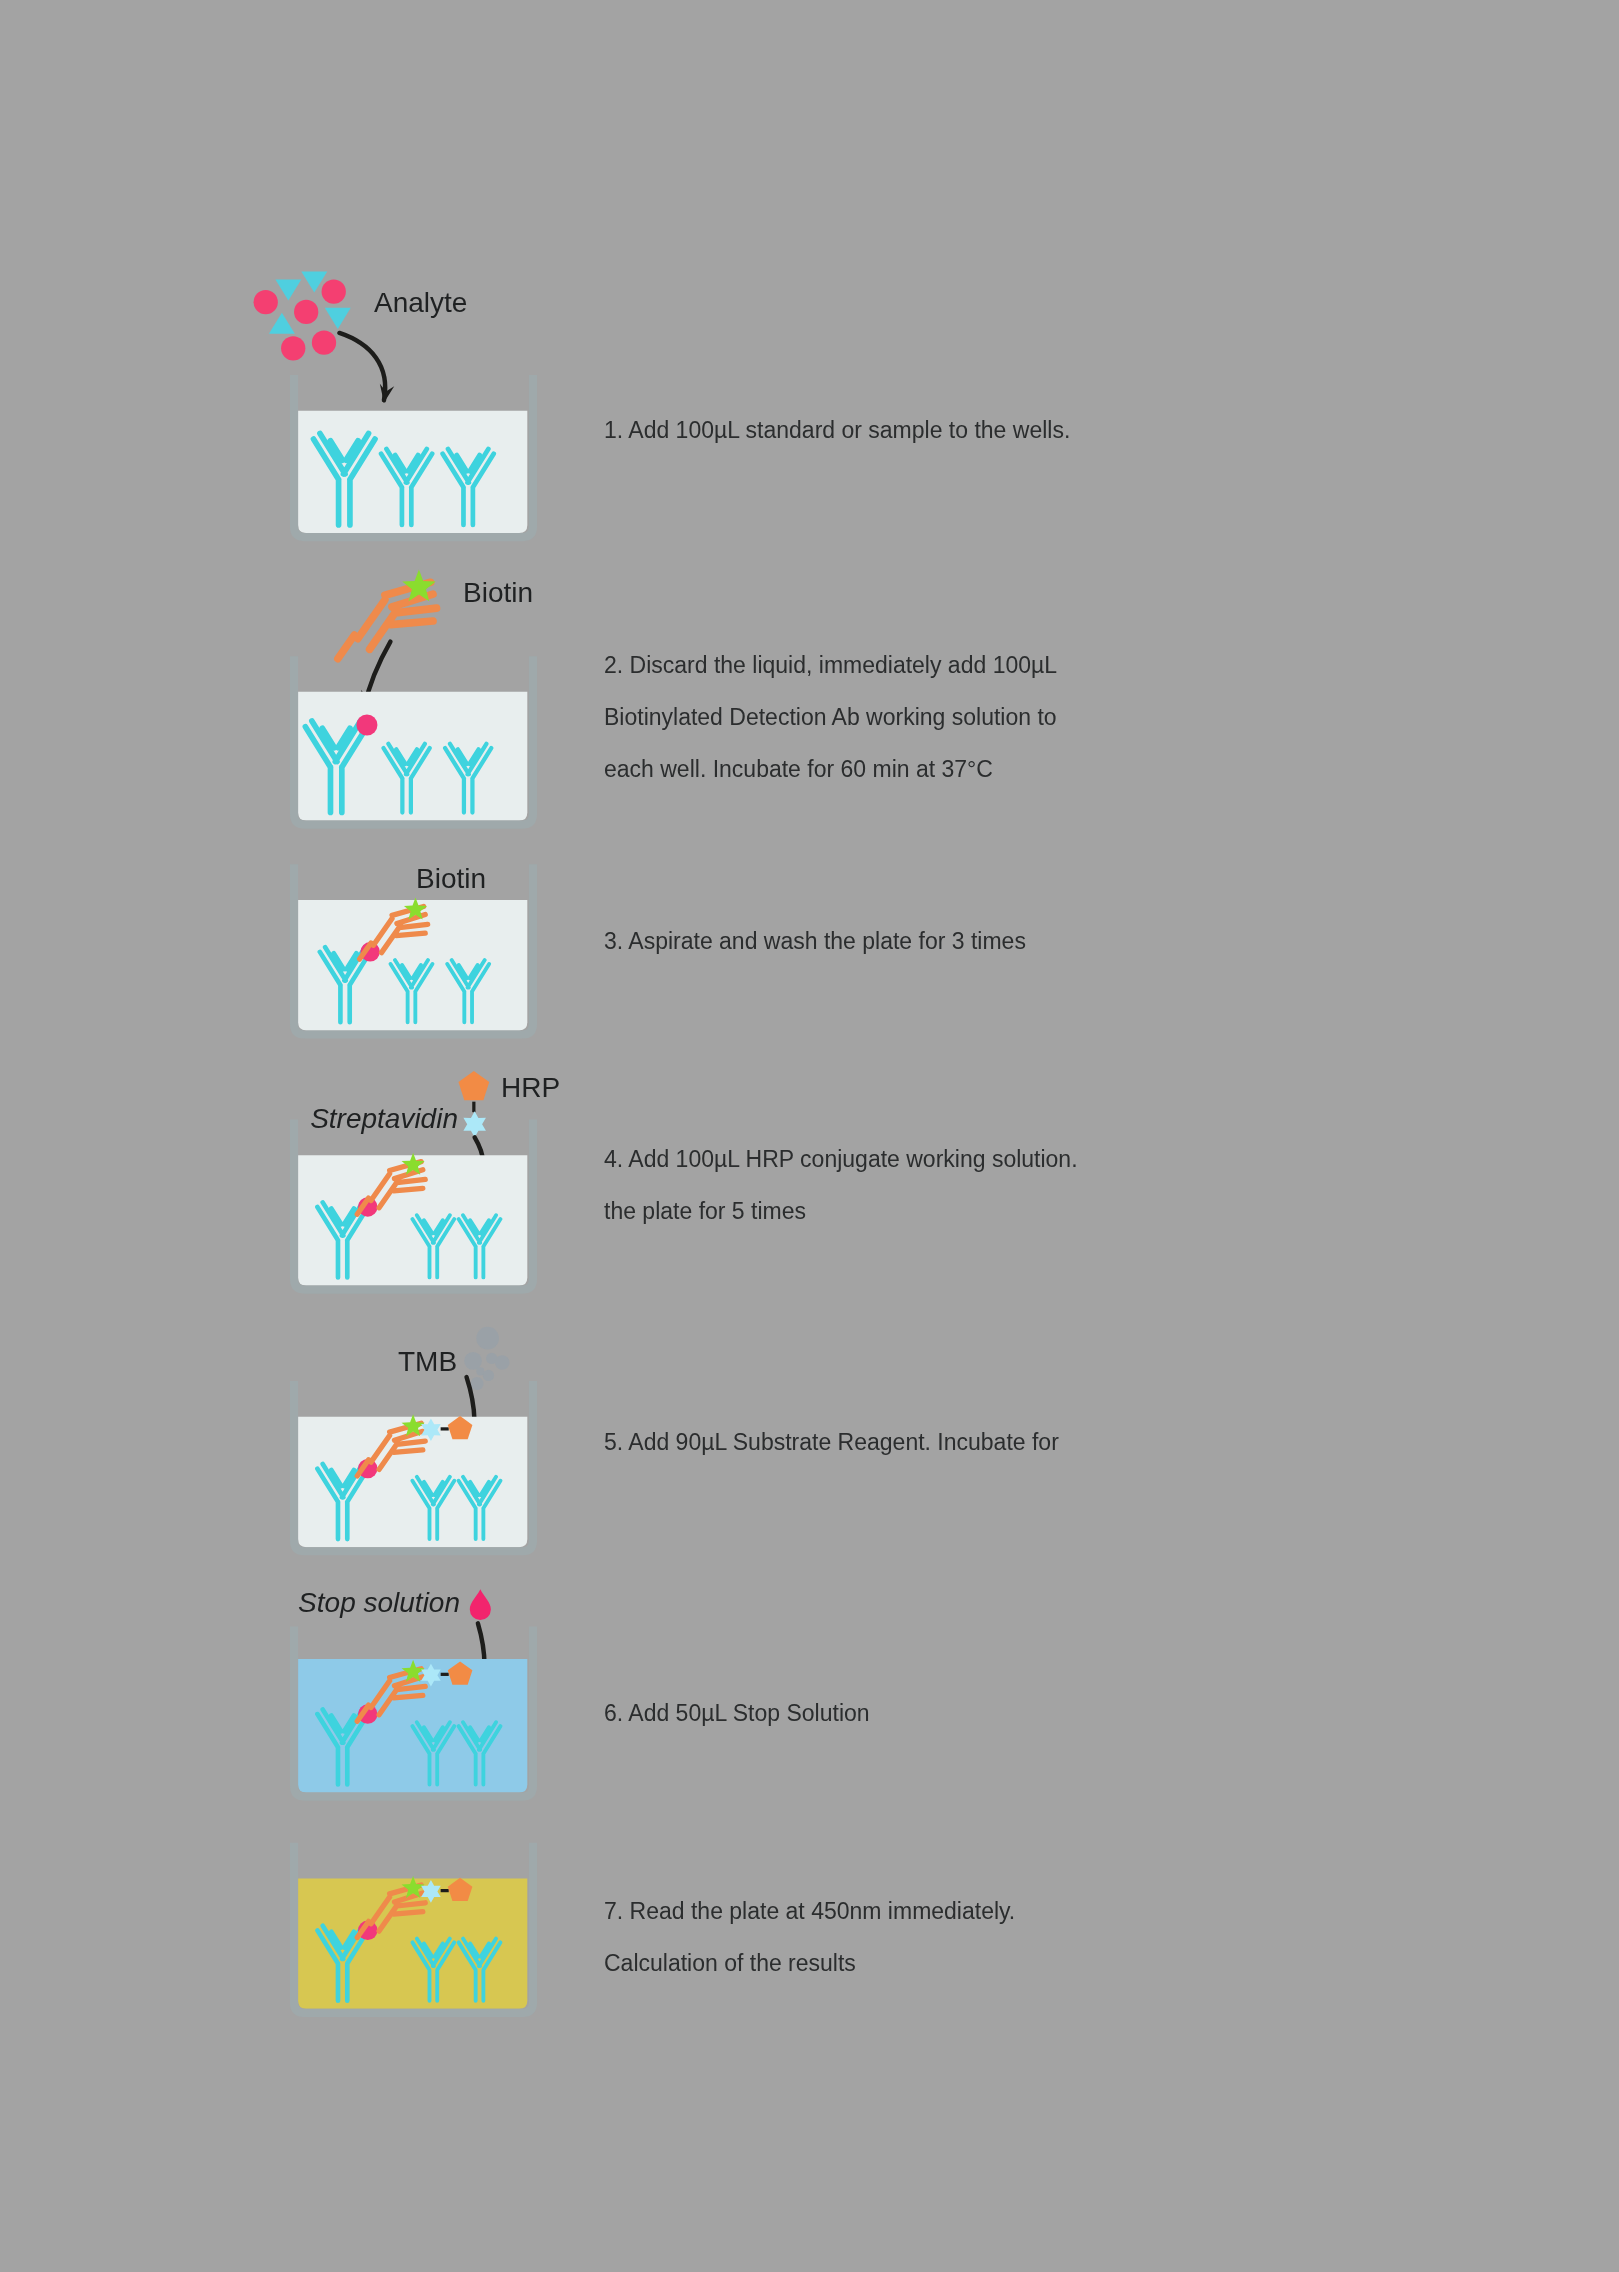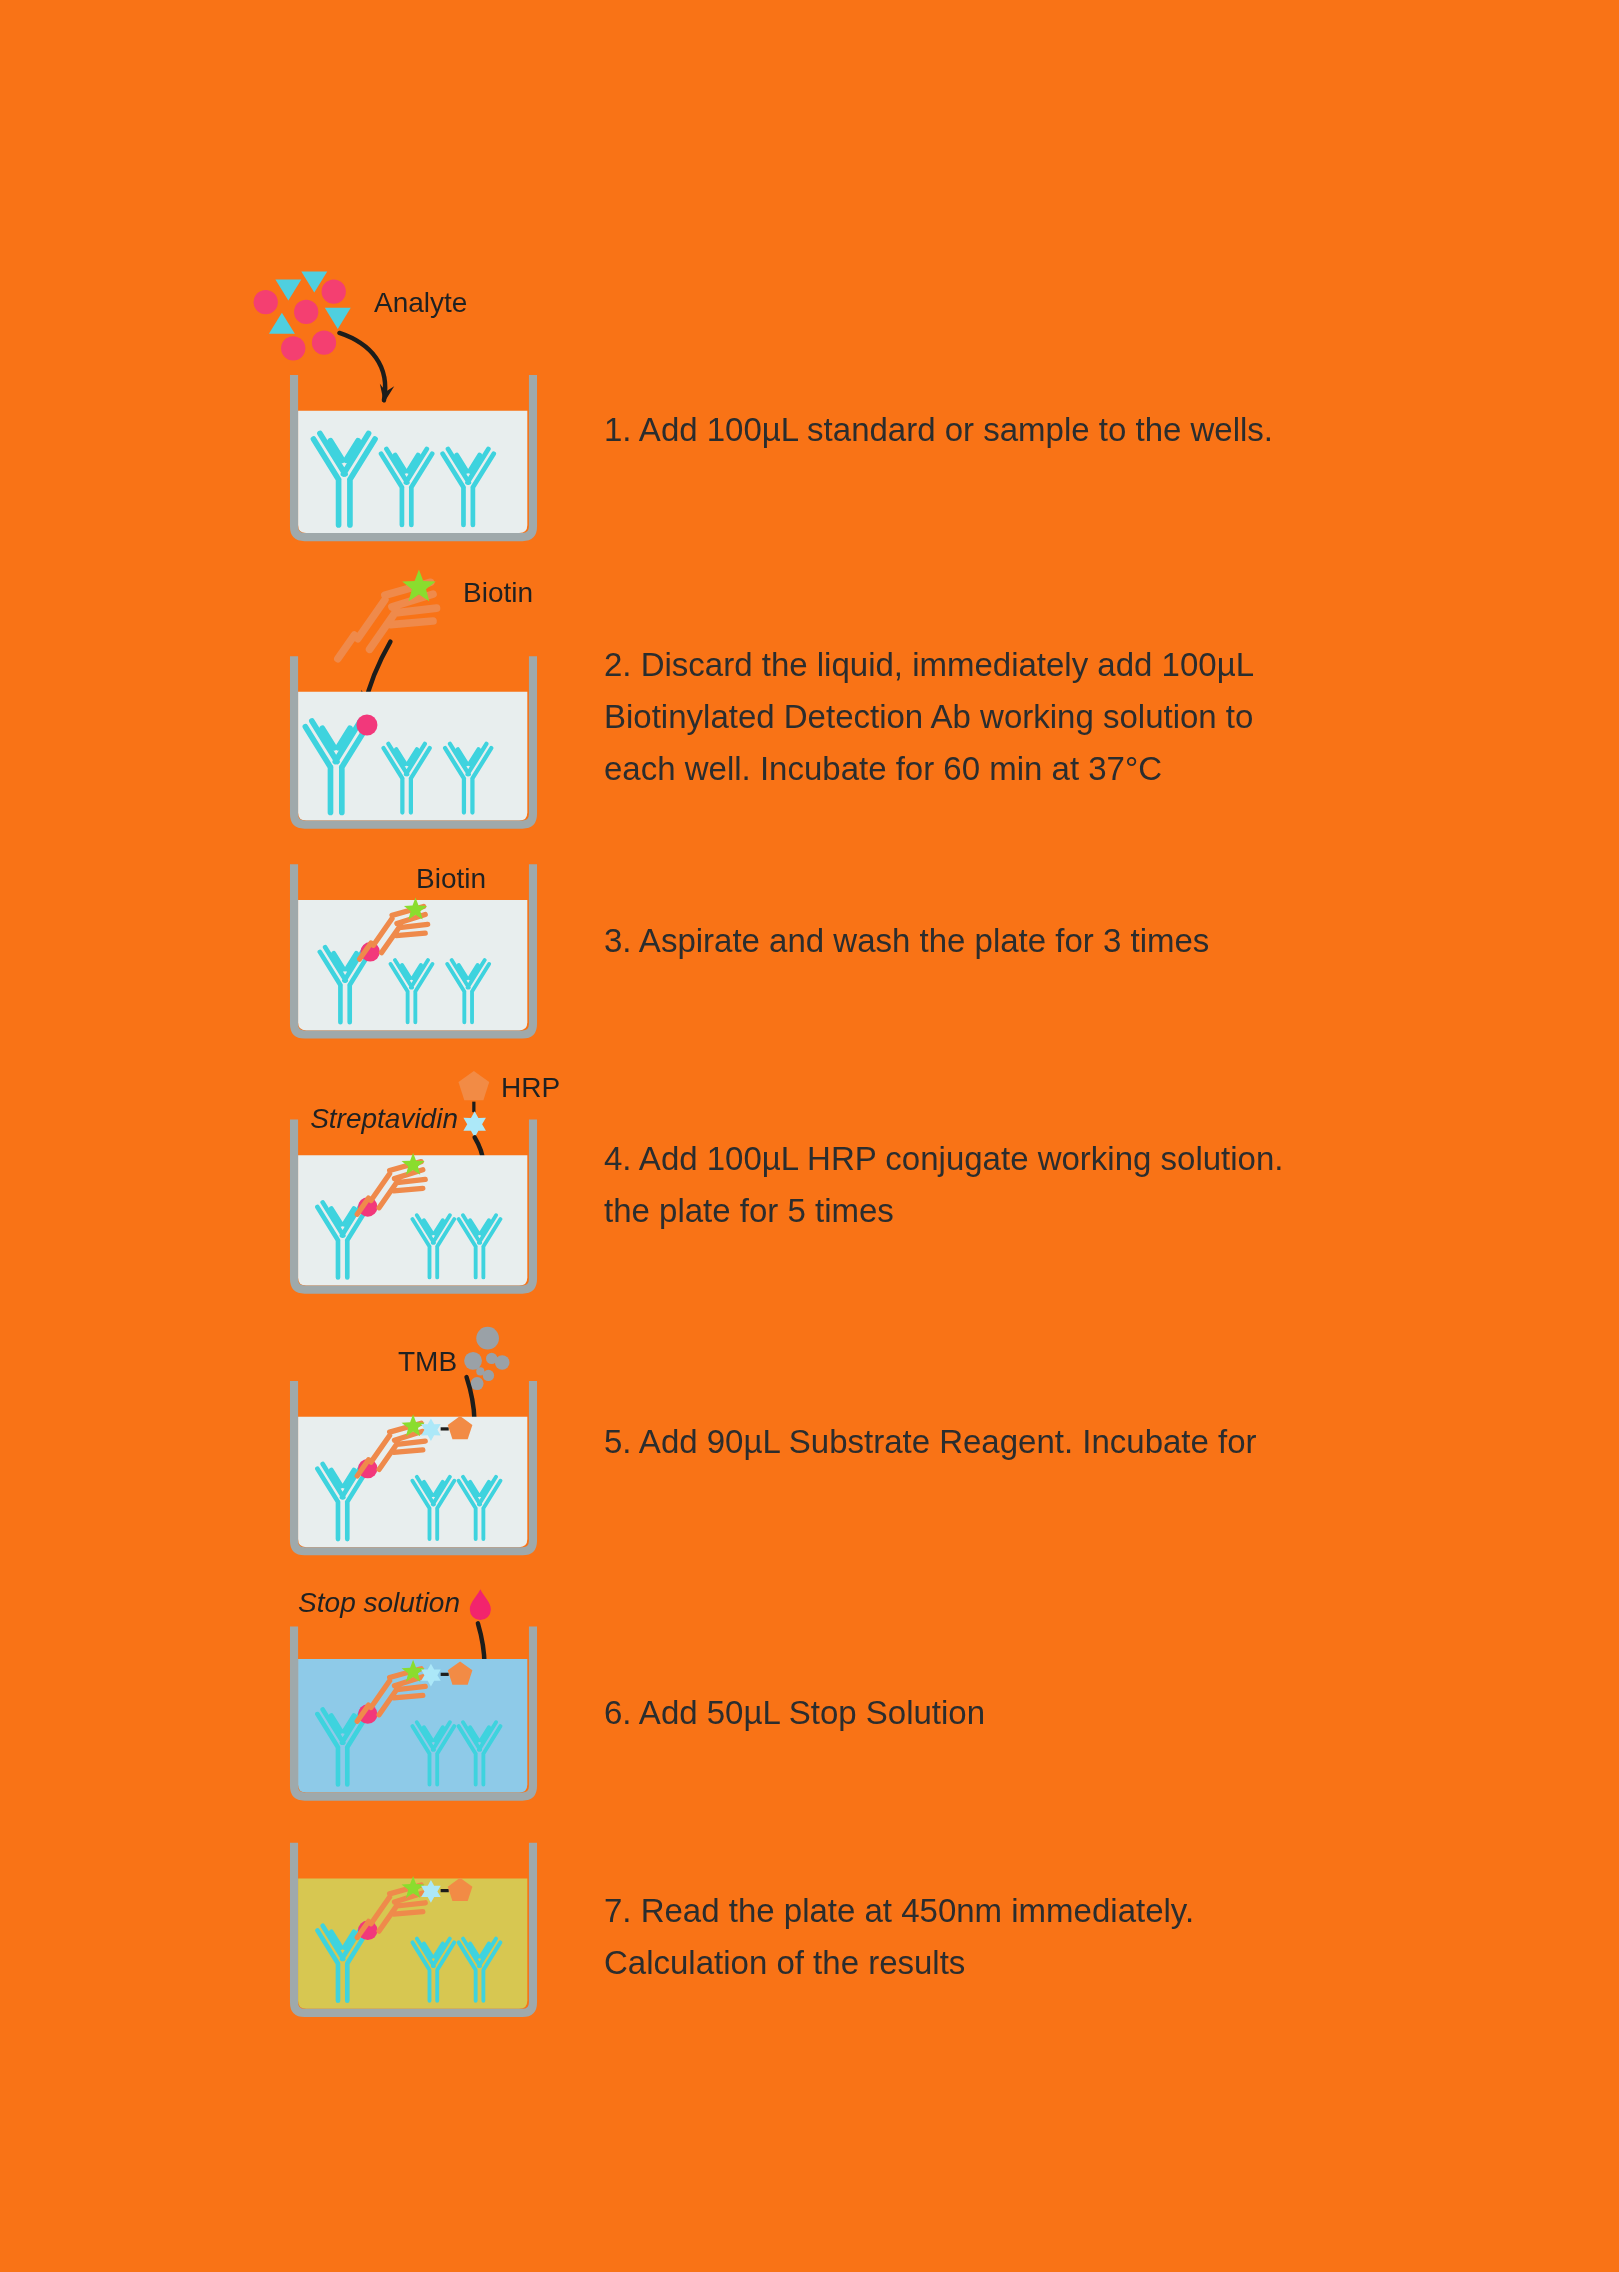--- a/index.html
+++ b/index.html
@@ -1,21 +1,21 @@
 <!DOCTYPE html>
 <html style="font-size:13px"><head>
 <meta charset="utf-8">
 <style>
   html,body{margin:0;padding:0;background:#f7f7f8;}
-  .canvas{position:relative;width:1620px;height:2273px;background:#f97316;overflow:hidden;
+  .canvas{position:relative;width:1620px;height:2273px;background:#a3a3a3;overflow:hidden;
           font-family:"Liberation Sans", sans-serif;}
   .art{position:absolute;left:0;top:0;}
   .diagram-label{position:absolute;font-size:28px;color:#1f2122;white-space:nowrap;line-height:32px;}
   .diagram-label.right{text-align:right;font-style:italic;}
-  .step-text{position:absolute;left:604px;color:#2b2d2e;font-size:33px;line-height:52px;}
+  .step-text{position:absolute;left:604px;color:#2b2d2e;font-size:23px;line-height:52px;}
   .step-text div{white-space:nowrap;}
 </style>
 </head>
 <body>
 
 <div class="canvas">
 
 <svg class="art" width="1620" height="2273" viewBox="0 0 2000 2806">
   <defs>
 

